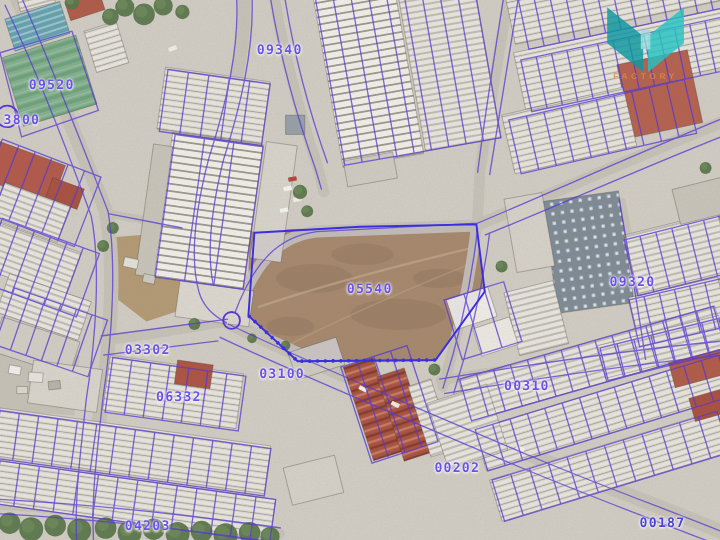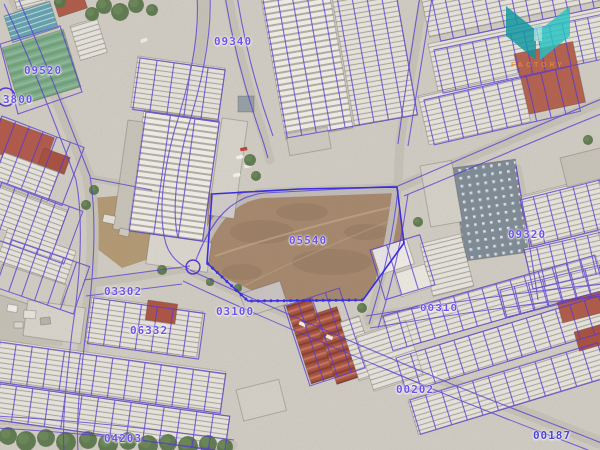--- a/index.html
+++ b/index.html
@@ -570,23 +570,23 @@
   </svg>
 
   <div id="labels">
       <div class="plabel" style="left: 214px; top: 35px;">09340</div>
       <div class="plabel" style="left: 24px; top: 64px;">09520</div>
       <div class="plabel" style="left: 3px; top: 93px;">3800</div>
       <div class="plabel" style="left: 508px; top: 186px; margin-top: 42px;">09320</div>
       <div class="plabel" style="left: 289px; top: 234px;">05540</div>
       <div class="plabel" style="left: 104px; top: 285px;">03302</div>
       <div class="plabel" style="left: 216px; top: 305px;">03100</div>
-      <div class="plabel" style="left: 420px; top: 302px; font-family: Liberation Mono, monospace;">00310</div>
+      <div class="plabel" style="left: 420px; top: 315px;">00310</div>
       <div class="plabel" style="left: 130px; top: 324px;">06332</div>
-      <div class="plabel" style="left: 362px; top: 383px; margin-left: 34px;">00202</div>
+      <div class="plabel" style="left: 362px; top: 383px;">00202</div>
       <div class="plabel" style="left: 104px; top: 432px; text-align: right;">04203</div>
       <div class="plabel" style="left: 533px; top: 429px; color: rgb(74, 67, 214);">00187</div>
     </div>
 
   <div class="logo">
     <svg width="92" height="58" viewBox="0 0 92 58">
       <polygon points="14,4 44,28 44,58 14,34" fill="#0d98a0"></polygon>
       <polygon points="78,4 48,28 48,58 78,34" fill="#27c3c2"></polygon>
       <polygon points="42,23 50,23 50,39 42,39" fill="#8fe0dc" opacity=".9"></polygon>
     </svg>

